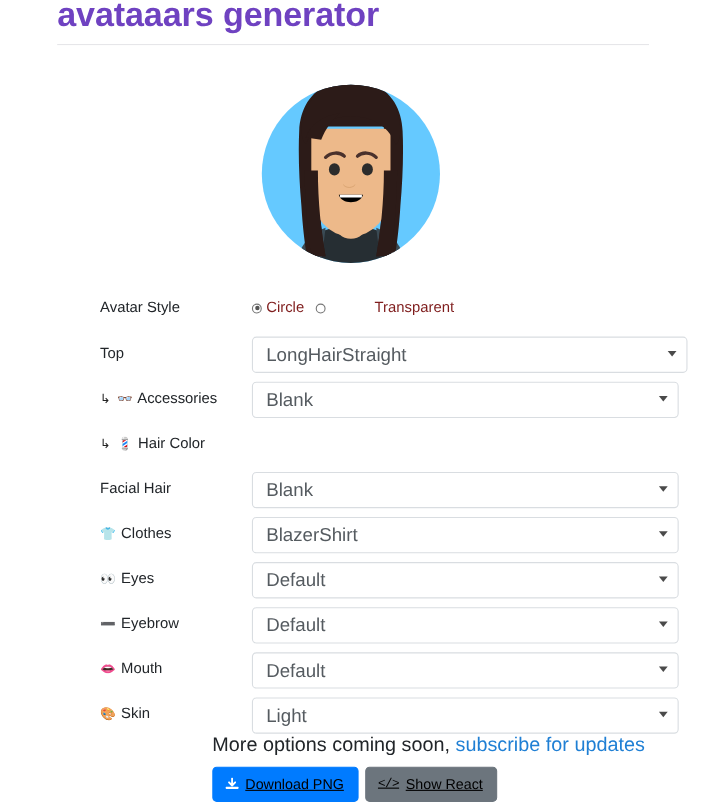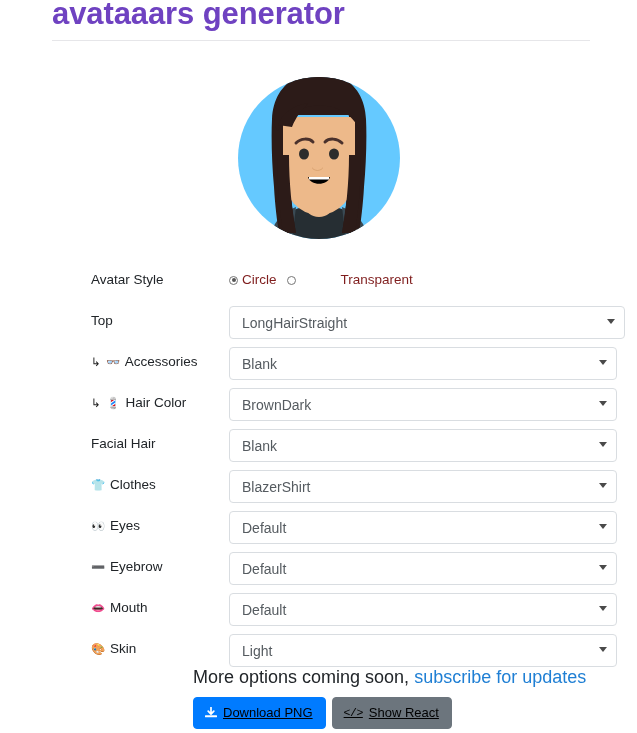--- a/index.html
+++ b/index.html
@@ -152,21 +152,21 @@
   .select {
     position: absolute;
     left: 193px;
     top: 3px;
     width: 388px;
     height: 33px;
     box-sizing: border-box;
     border: 1px solid #d9dde1;
     border-radius: 4px;
     background: #ffffff;
-    font-size: 14px;
+    font-size: 17px;
     color: #555b60;
     padding: 7px 26px 7px 12px;
     line-height: 18px;
     cursor: pointer;
     white-space: nowrap;
     overflow: hidden;
   }
   .select.wide { width: 396px; }
   .select .caret {
     position: absolute;
@@ -332,24 +332,20 @@
         <span class="caret"></span>
       </div>
     </div>
 
     <div class="row">
       <div class="label">
         <span class="sub-arrow">↳</span>
         <span class="glyph">💈</span>
         <span>Hair Color</span>
       </div>
-      <div class="select">
-        <span>BrownDark</span>
-        <span class="caret"></span>
-      </div>
     </div>
 
     <div class="row">
       <div class="label">
         <span>Facial Hair</span>
       </div>
       <div class="select">
         <span>Blank</span>
         <span class="caret"></span>
       </div>

